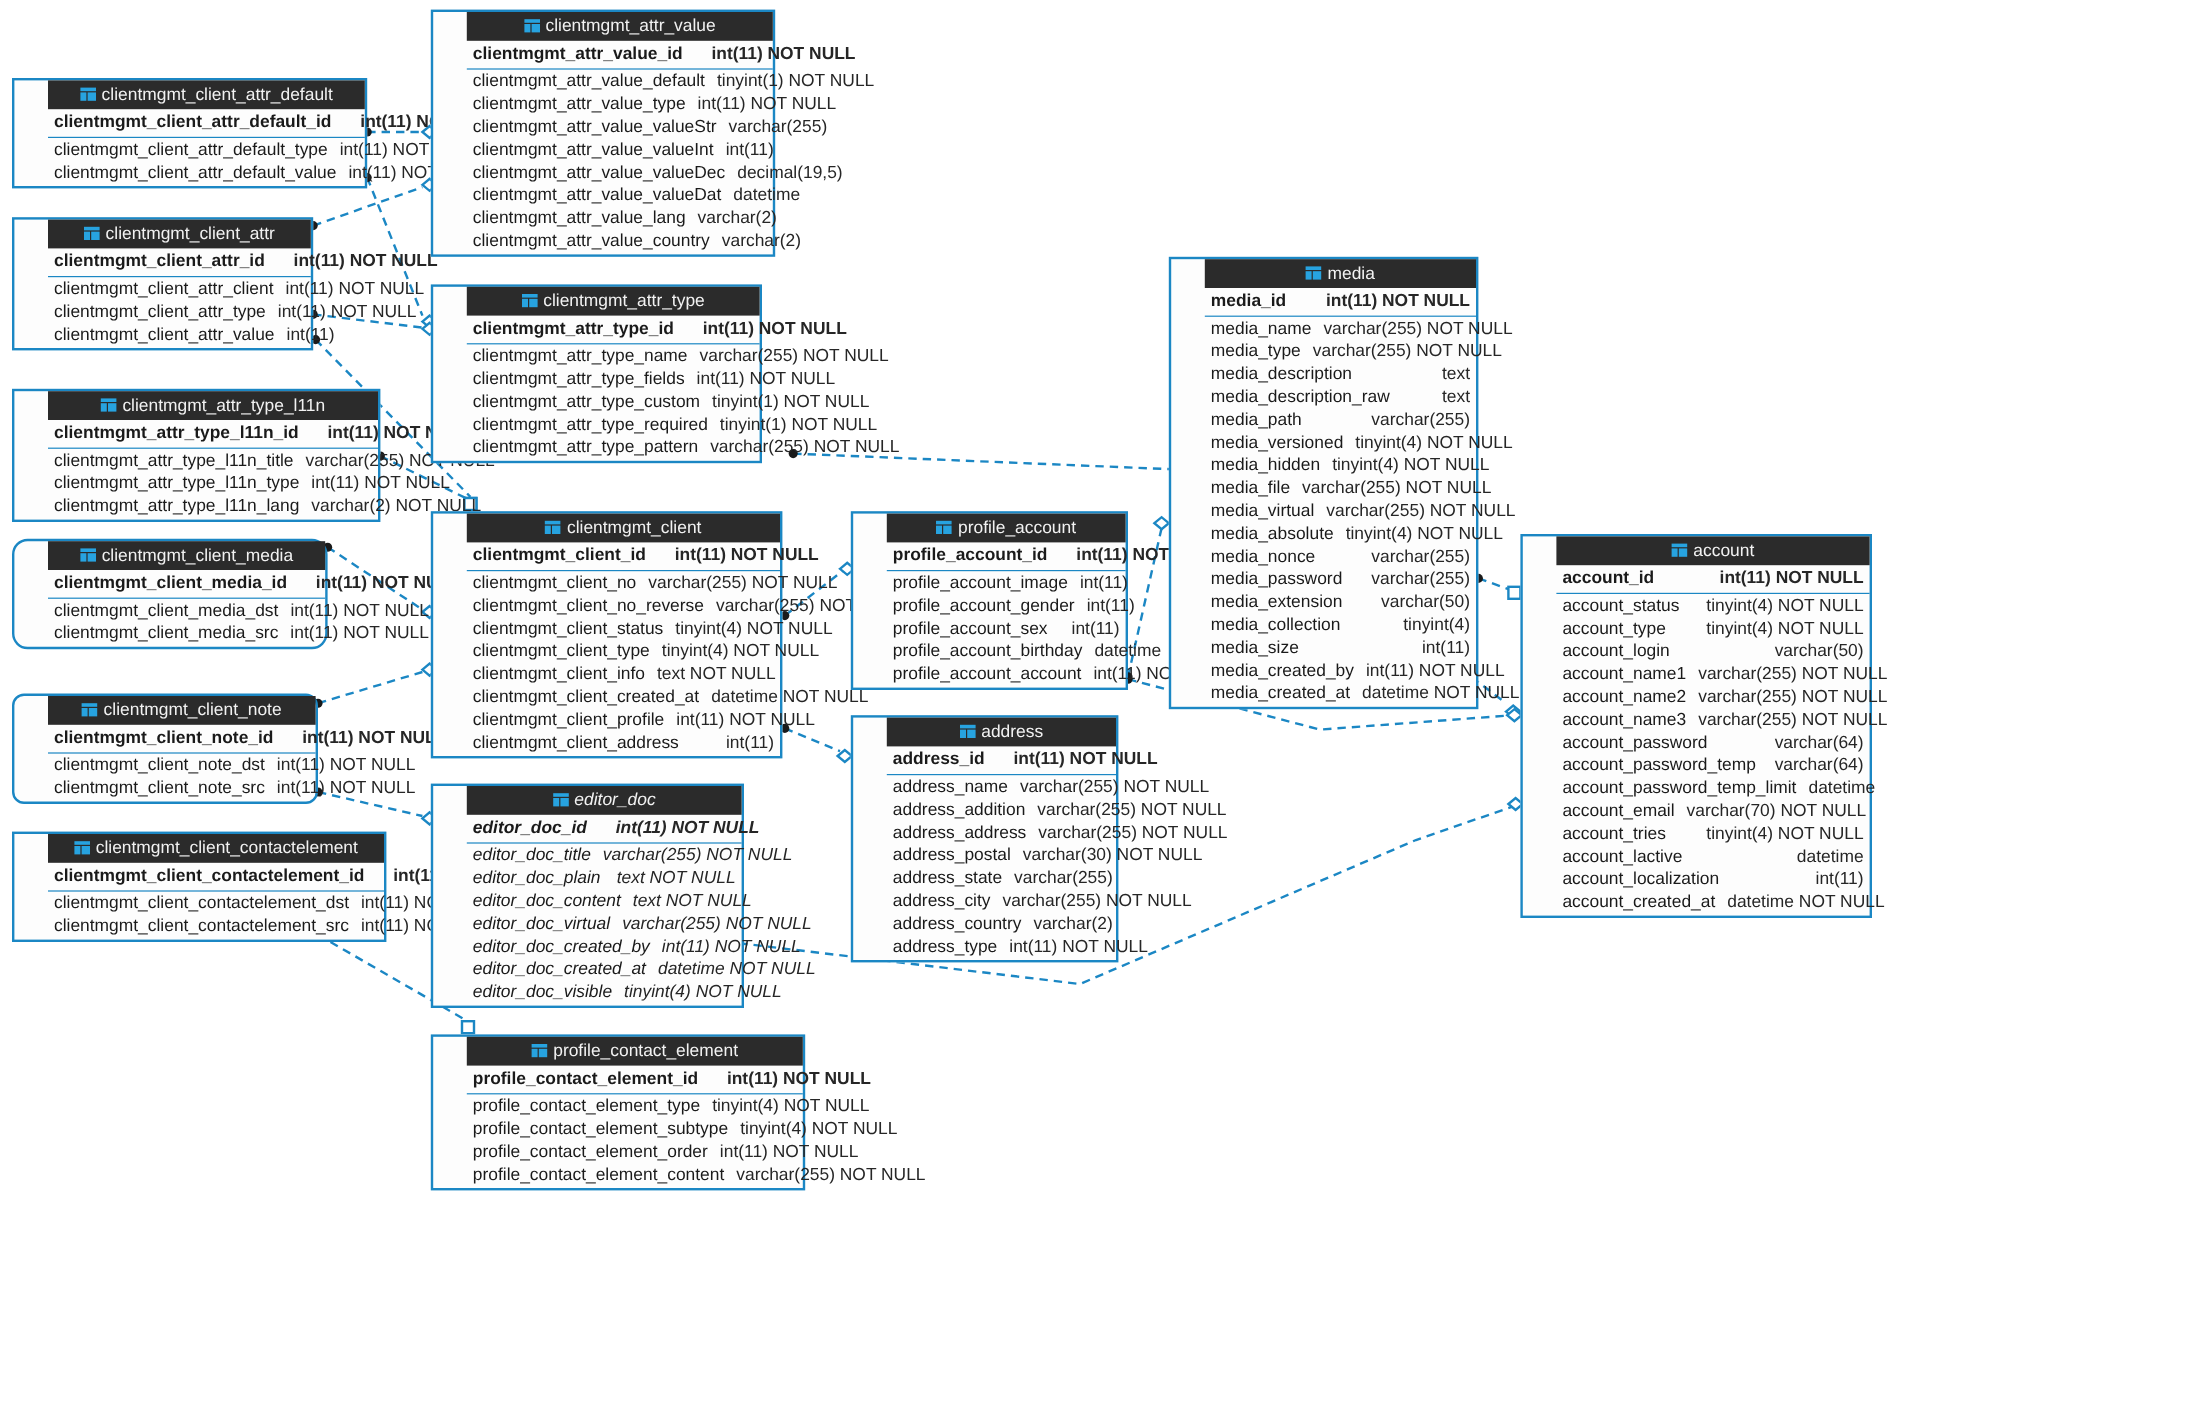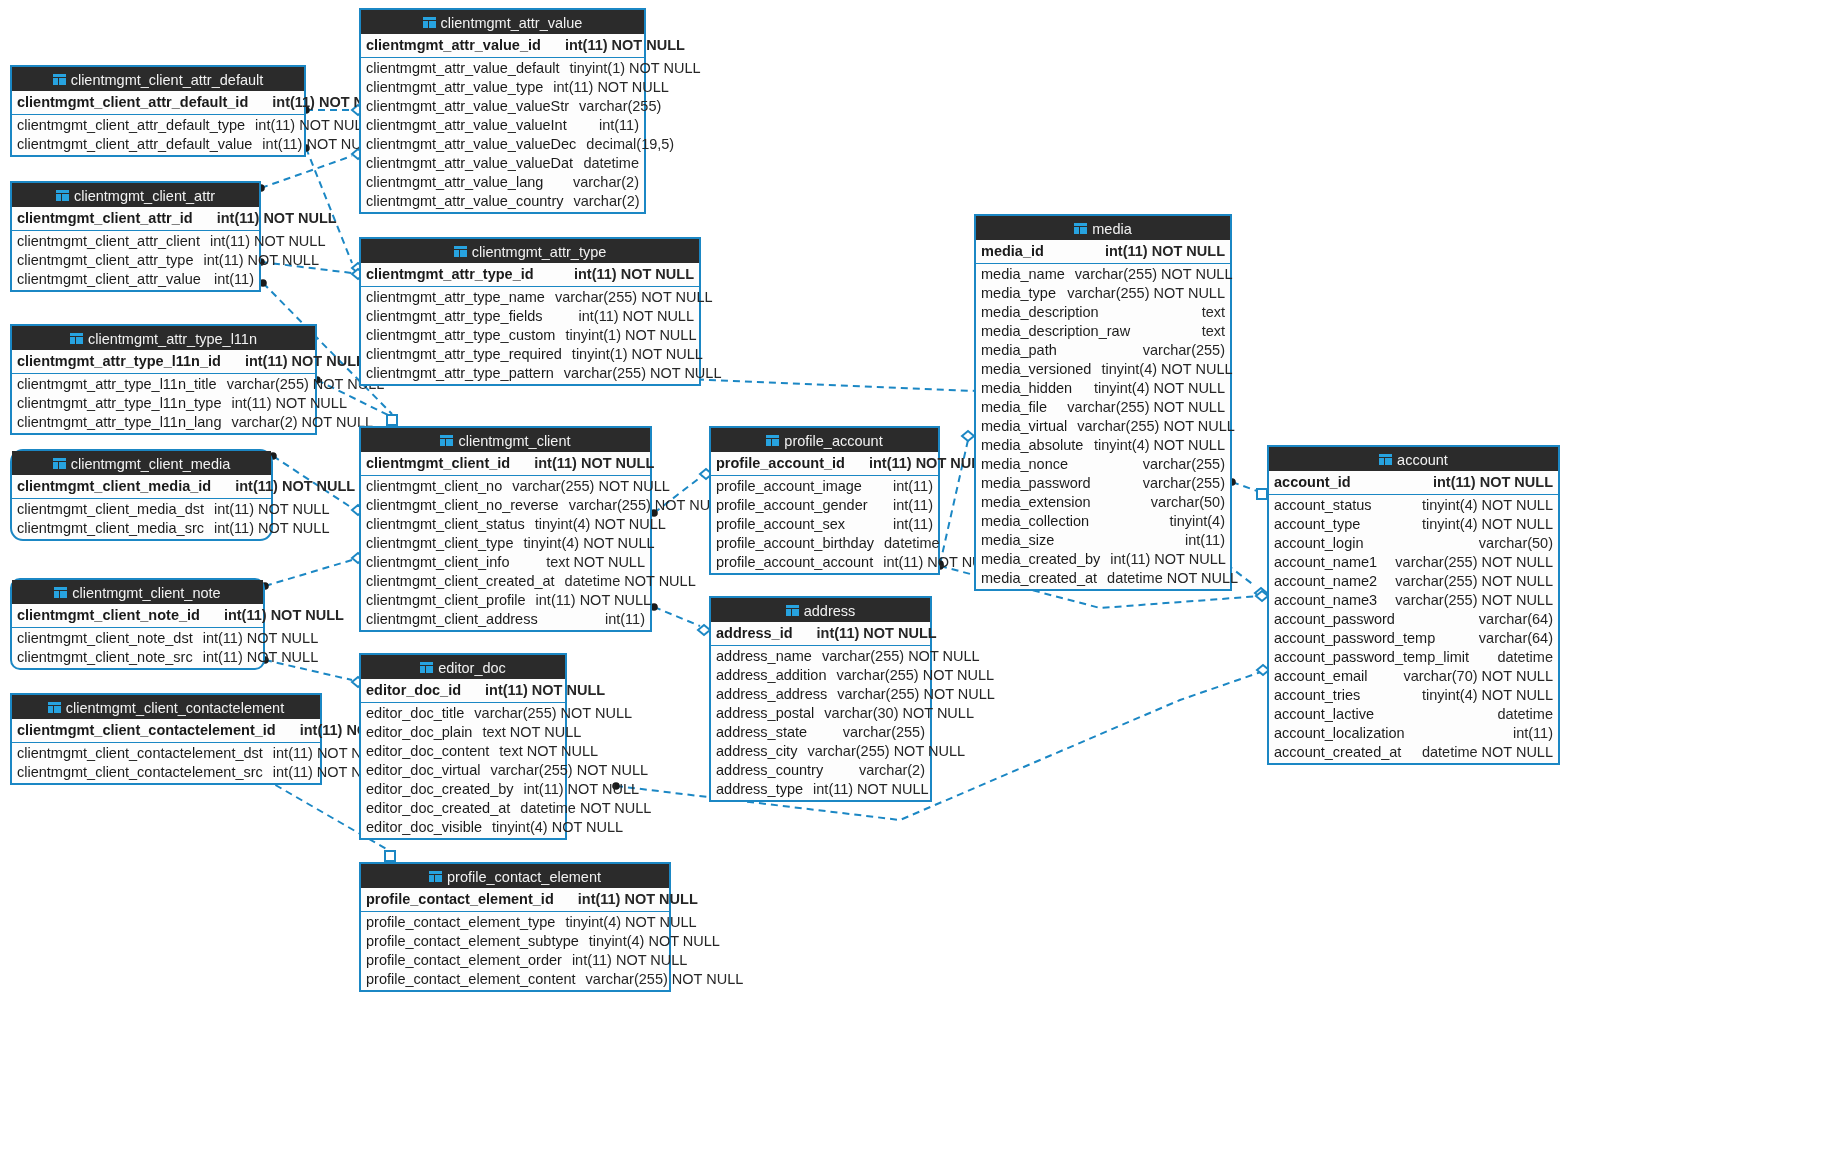--- a/index.html
+++ b/index.html
@@ -1,20 +1,20 @@
 <!DOCTYPE html>
 <html><head>
 <meta charset="utf-8">
 <style>
   html,body{margin:0;padding:0;background:#ffffff;}
   body{font-family:"Liberation Sans","DejaVu Sans",sans-serif;}
   #canvas{position:relative;width:1842px;height:1170px;background:#ffffff;overflow:hidden;}
   #edges{position:absolute;left:0;top:0;width:1842px;height:1170px;pointer-events:none;}
 
-  .table{position:absolute;border:2px solid #1b87c4;background:#fdfdfd;box-sizing:border-box;}
+  .table{position:absolute;border:2px solid #1b87c4;background:#fdfdfd;box-sizing:border-box;padding-left:28px;}
   .thead{background:#2b2b2b;color:#f2f2f2;height:24px;line-height:24px;text-align:center;
          font-size:14.5px;white-space:nowrap;position:relative;}
   .thead .tbl-icon{display:inline-block;width:13px;height:11px;vertical-align:-1px;margin-right:5px;position:relative;}
   .thead .tbl-icon i{position:absolute;display:block;background:#27a3e0;}
   .thead .tbl-icon i.a{left:0;top:0;width:13px;height:3px;}
   .thead .tbl-icon i.b{left:0;top:4px;width:5px;height:7px;}
   .thead .tbl-icon i.c{left:6px;top:4px;width:7px;height:7px;}
   .thead .tname{vertical-align:middle;}
 
   .pkrow{border-bottom:1.5px solid #1b87c4;}
@@ -274,21 +274,21 @@
         <div class="row">
           <span class="col-name">clientmgmt_attr_value_lang</span>
           <span class="col-type">varchar(2)</span>
         </div>
         <div class="row">
           <span class="col-name">clientmgmt_attr_value_country</span>
           <span class="col-type">varchar(2)</span>
         </div>
       </div>
     </div>
-    <div class="table" style="left: 359px; top: 237px; width: 342px;">
+    <div class="table" style="left: 359px; top: 237px; width: 276px;">
       <div class="thead"><span class="tbl-icon"><i class="a"></i><i class="b"></i><i class="c"></i></span><span class="tname">clientmgmt_attr_type</span></div>
       <div class="pkrow">
         <div class="row pk">
           <span class="col-name">clientmgmt_attr_type_id</span>
           <span class="col-type">int(11) NOT NULL</span>
         </div>
       </div>
       <div class="fields">
         <div class="row">
           <span class="col-name">clientmgmt_attr_type_name</span>
@@ -348,21 +348,21 @@
         <div class="row">
           <span class="col-name">clientmgmt_client_profile</span>
           <span class="col-type">int(11) NOT NULL</span>
         </div>
         <div class="row">
           <span class="col-name">clientmgmt_client_address</span>
           <span class="col-type">int(11)</span>
         </div>
       </div>
     </div>
-    <div class="table" style="left: 359px; top: 653px; width: 208px;">
+    <div class="table" style="left: 359px; top: 653px; width: 261px; font-style: italic;">
       <div class="thead"><span class="tbl-icon"><i class="a"></i><i class="b"></i><i class="c"></i></span><span class="tname">editor_doc</span></div>
       <div class="pkrow">
         <div class="row pk">
           <span class="col-name">editor_doc_id</span>
           <span class="col-type">int(11) NOT NULL</span>
         </div>
       </div>
       <div class="fields">
         <div class="row">
           <span class="col-name">editor_doc_title</span>

